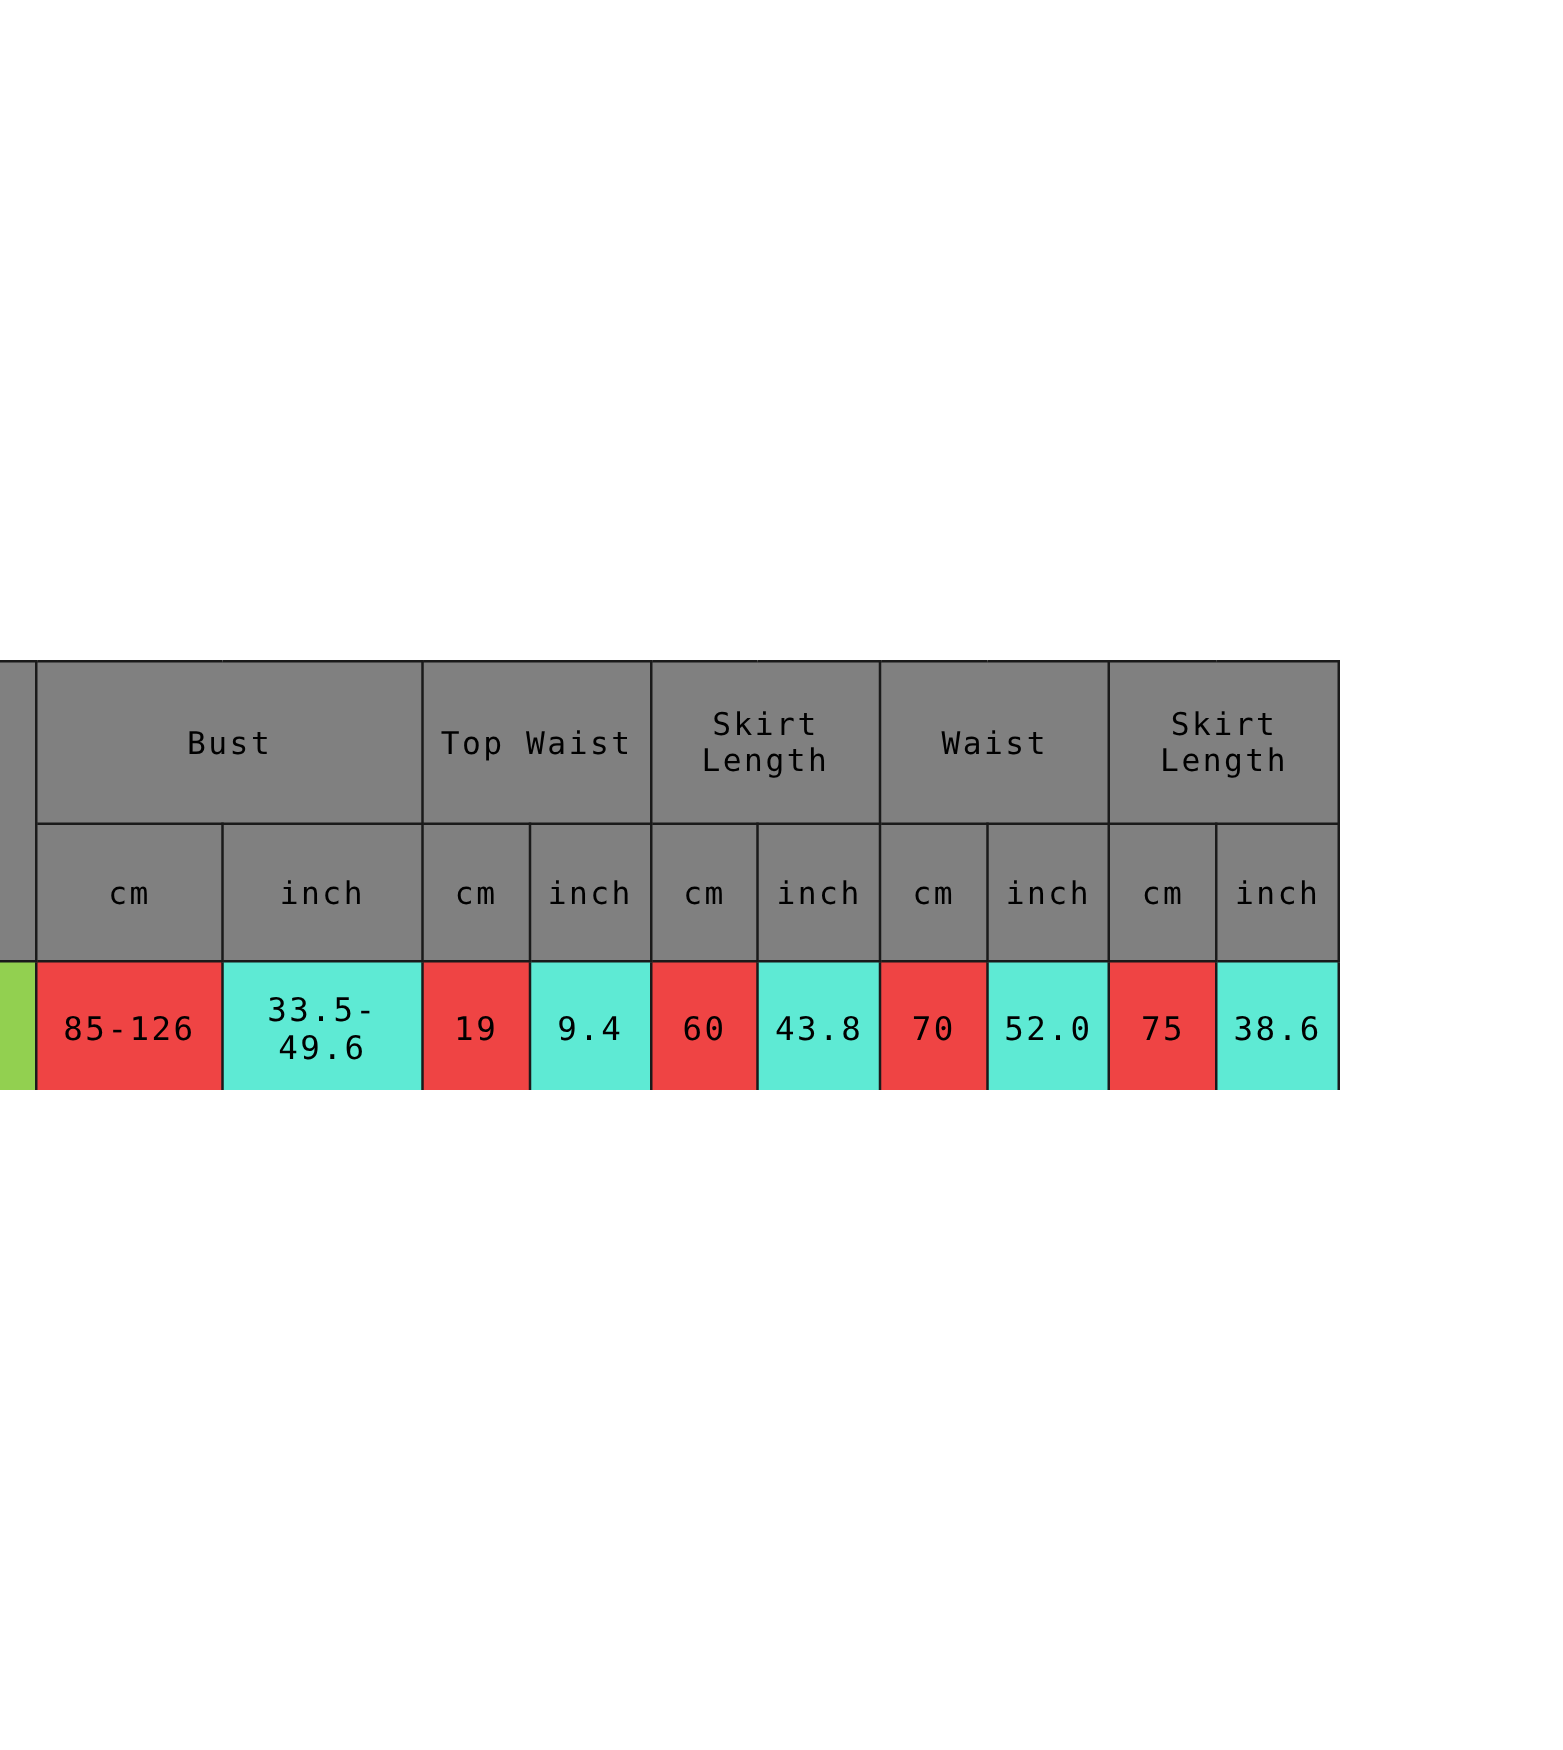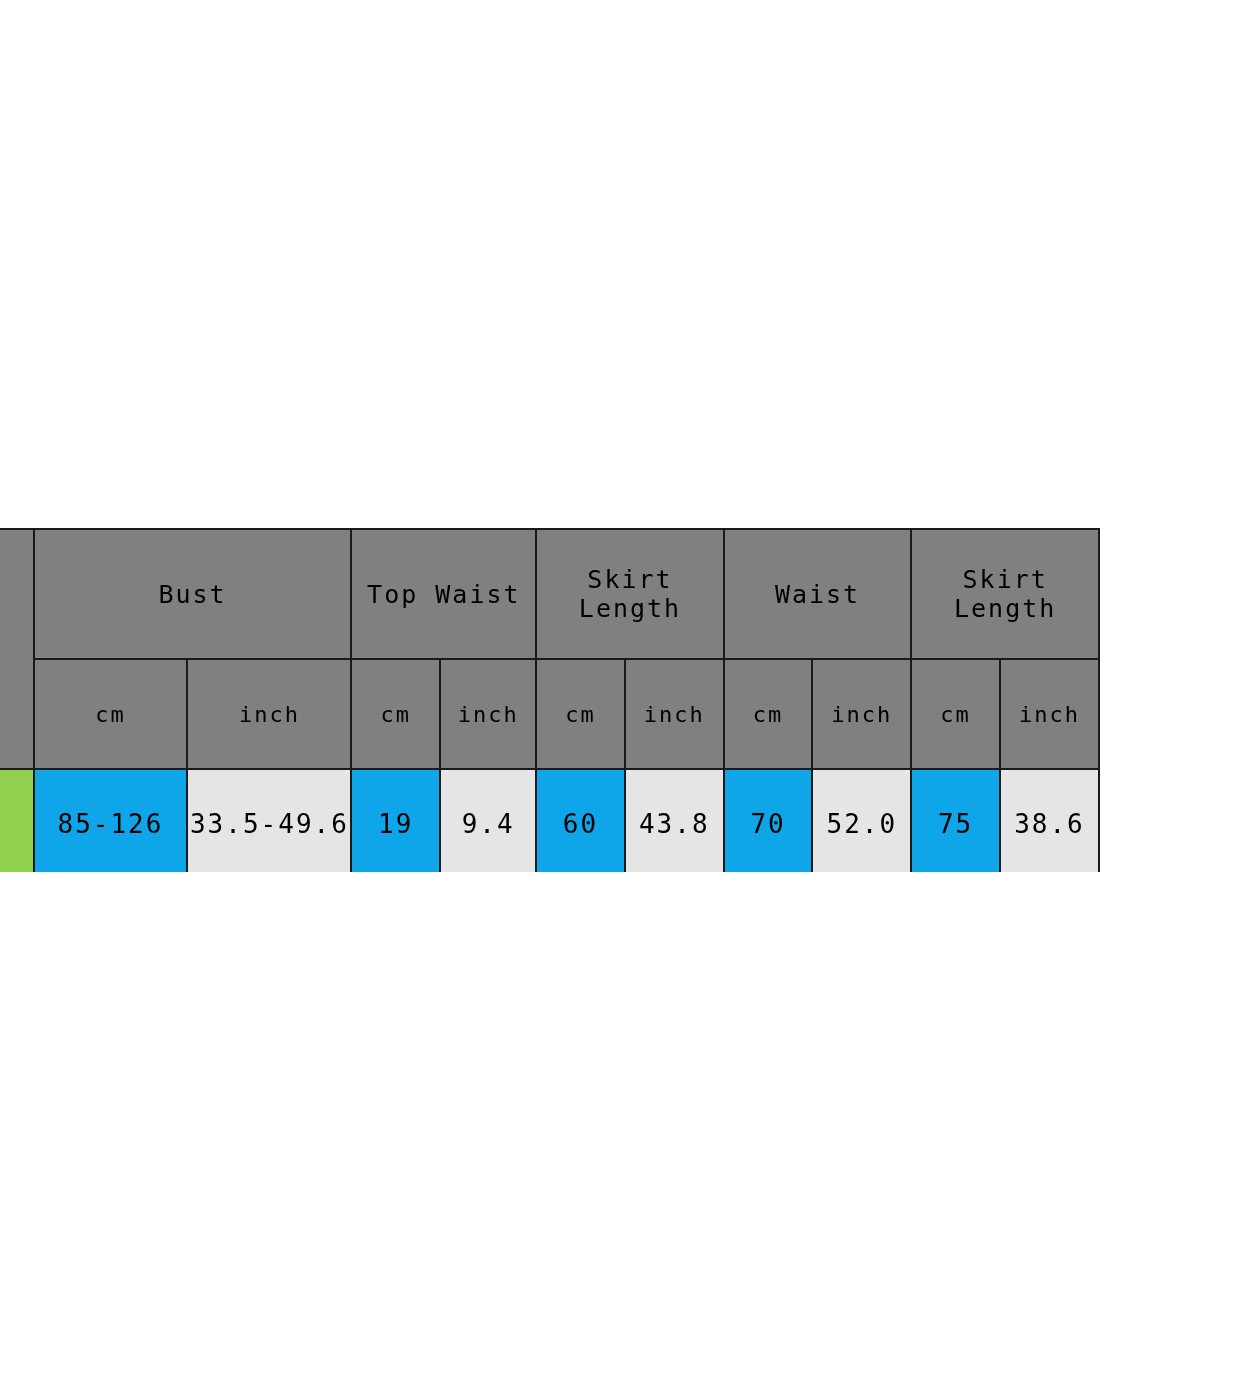--- a/index.html
+++ b/index.html
@@ -16,21 +16,20 @@
   }
 
   
   #chart-viewport {
     position: absolute;
     left: 0;
     top: 528px;
     width: 1072px;
     height: 344px;
     overflow: hidden;
-    padding-left: 28px;
   }
 
   #chart-shift {
     position: absolute;
     left: -120px;   
     top: 0;
   }
 
   table.size-chart {
     border-collapse: collapse;
@@ -53,42 +52,42 @@
   
   .hdr {
     background: #808080;
     color: #000000;
   }
   .hdr-group {
     font-size: 25px;
     height: 128px;
   }
   .hdr-unit {
-    font-size: 22px;
+    font-size: 25px;
     height: 108px;
   }
   .hdr-size {
     font-size: 25px;
   }
 
   
   .row-data td {
     height: 108px;
     font-size: 26px;
   }
   .cell-size {
     background: #92d050;
     font-weight: bold;
     font-size: 25px;
   }
   .cell-cm {
-    background: #0ea5e9;
+    background: #ef4444;
   }
   .cell-inch {
-    background: #e5e5e5;
+    background: #5eead4;
   }
 
   
   col.c-size  { width: 186px; }
   col.c-cm    { width: 110px; }
   col.c-inch  { width: 110px; }
   col.c-cm-w  { width: 195px; }
   col.c-in-w  { width: 195px; }
 </style>
 </head>

